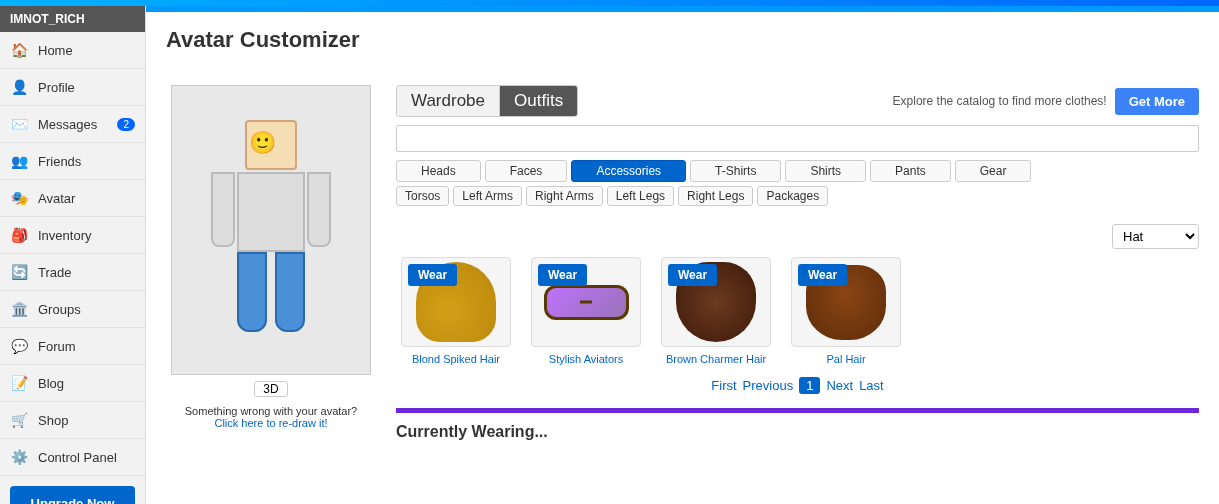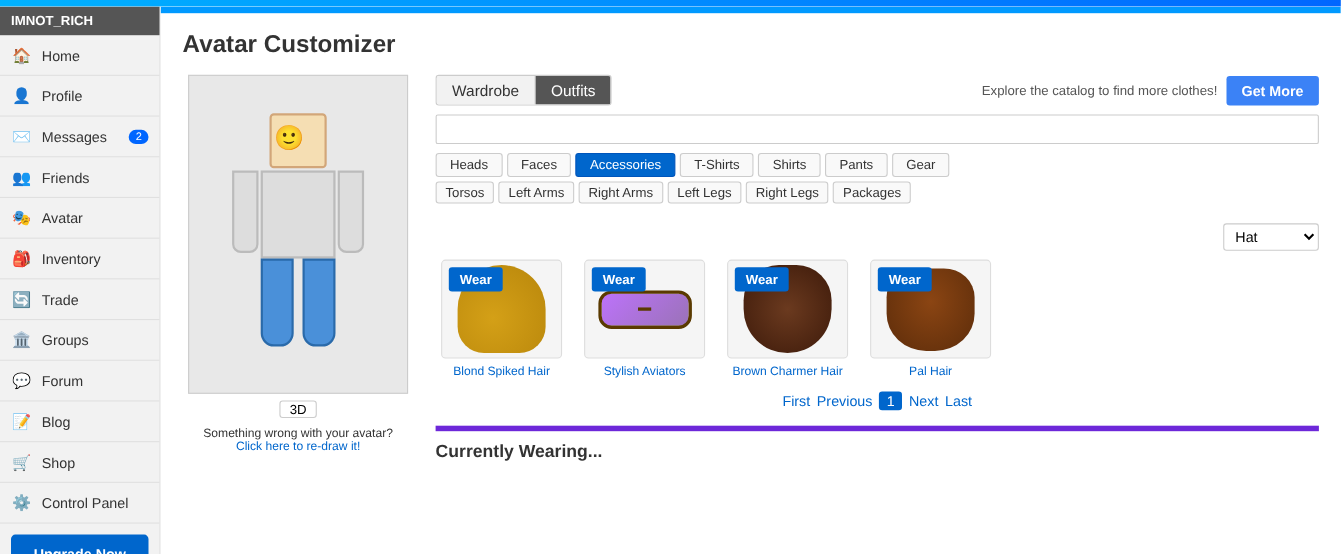--- a/index.html
+++ b/index.html
@@ -91,21 +91,21 @@
     }
 
     .main-inner {
       padding: 15px 20px;
     }
 
     .page-title {
       font-size: 22px;
       font-weight: bold;
       color: #333;
-      margin-bottom: 15px;
+      margin-bottom: 32px;
     }
 
     .content-grid {
       display: flex;
       gap: 20px;
     }
 
     
     .avatar-section {
       width: 210px;
@@ -242,21 +242,21 @@
       border: 1px solid #ccc;
       border-radius: 3px;
       overflow: hidden;
     }
 
     .tab-btn {
       padding: 5px 14px;
       background: #f2f2f2;
       border: none;
       cursor: pointer;
-      font-size: 14px;
+      font-size: 17px;
       color: #333;
       border-right: 1px solid #ccc;
       text-align: center;
     }
     .tab-btn:last-child { border-right: none; }
     .tab-btn.active {
       background: #555;
       color: #fff;
     }
 
@@ -290,21 +290,21 @@
 
     
     .category-row {
       display: flex;
       flex-wrap: wrap;
       gap: 4px;
       margin-bottom: 4px;
     }
 
     .cat-btn {
-      padding: 3px 12px;
+      padding: 3px 24px;
       border: 1px solid #ccc;
       background: #f9f9f9;
       cursor: pointer;
       font-size: 12px;
       border-radius: 3px;
       color: #333;
     }
     .cat-btn.active {
       background: #0066cc;
       color: #fff;

